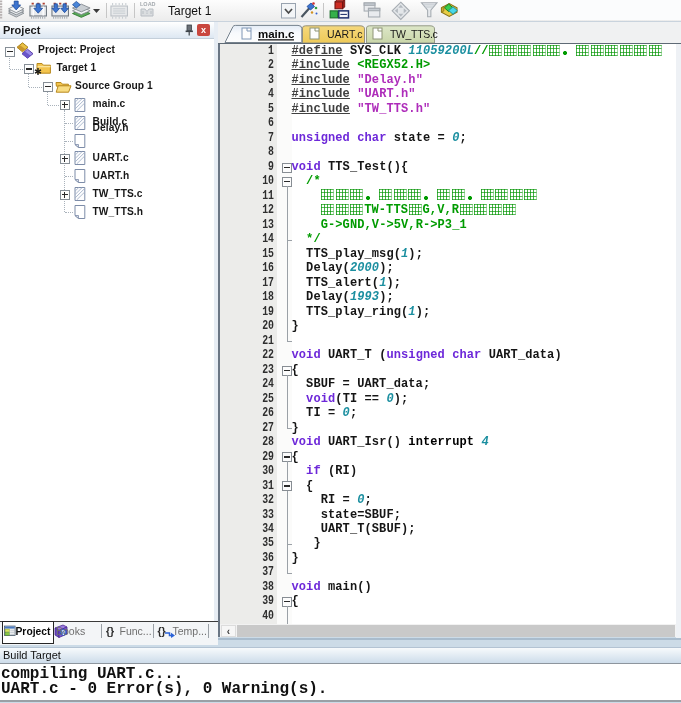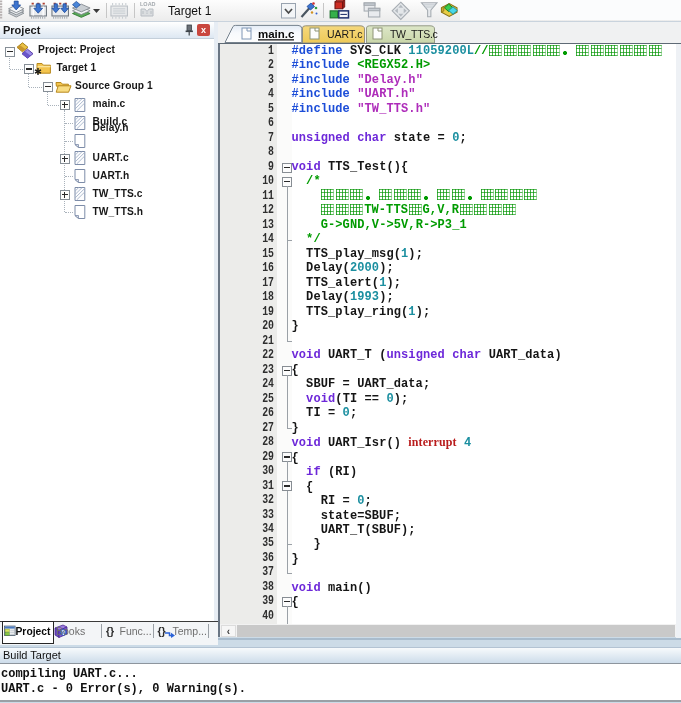--- a/index.html
+++ b/index.html
@@ -27,25 +27,25 @@
 #tabbg{left:218px;top:22px;width:463px;height:21px;background:#f0f1f2;}
 #tabline{left:218px;top:42.5px;width:463px;height:1.8px;background:#5e6a75;}
 #edleft{left:218px;top:44px;width:2px;height:593px;background:#6a7684;}
 #gutter{left:220px;top:44.3px;width:57px;height:580px;background:#ececea;}
 #foldcol{left:277px;top:44.3px;width:14.5px;height:580px;background:#fbfbfa;}
 #codebg{left:291.5px;top:44.3px;width:384.5px;height:580px;background:#ffffff;}
 #edright{left:676px;top:44px;width:5px;height:596px;background:#eef1f5;}
 #lnums{left:220px;top:44px;width:54px;font-size:12px;line-height:14.49px;text-align:right;color:#2e2e2e;transform:scaleX(0.82);transform-origin:100% 0;}
 #code{left:291.5px;top:44px;font-size:12px;line-height:14.49px;color:#151515;letter-spacing:0.1px;}
 #code .k{color:#6d28d9;}
-#code .n{color:#1b8fa0;}
+#code .n{color:#1b8fa0;font-style:italic;}
 #code .g{color:#009b00;}
 #code .s{color:#ae2cba;}
-#code .o{color:#1d4ed8;}
-#code .i{color:#b91c1c;font-family:Liberation Serif, serif;}
+#code .o{color:#404040;text-decoration:underline;}
+#code .i{color:#000000;}
 .cj{display:inline-block;width:14.5px;height:11.5px;vertical-align:-1.5px;
  background-image:repeating-linear-gradient(90deg,rgba(0,150,0,.72) 0 1px,rgba(0,0,0,0) 1px 3.1px),
  repeating-linear-gradient(0deg,rgba(0,145,0,.65) 0 1px,rgba(0,0,0,0) 1px 3.4px);
  background-size:12.5px 11px;background-repeat:no-repeat;background-position:0.5px 0.5px;}
 .pu{display:inline-block;width:14.5px;height:11.5px;vertical-align:-1.5px;
  background:radial-gradient(circle at 4px 9px,#009b00 0 1.7px,rgba(0,0,0,0) 2.3px);}
 .fb{position:absolute;left:282px;width:8px;height:8px;border:1px solid #878d93;background:#fcfcfc;}
 .fb i{position:absolute;left:1px;top:3px;width:6px;height:1.2px;background:#2a2a2a;}
 .fv{position:absolute;left:286.5px;width:1px;background:#9ba1a7;}
 .fh{position:absolute;height:1px;width:5px;left:287px;background:#9ba1a7;}
@@ -58,21 +58,21 @@
 
 #btabs{left:0;top:621px;width:218px;height:24px;background:#f3f5f7;border-top:1px solid #3a3a3a;}
 #btact{position:absolute;left:2px;top:-1px;width:50px;height:20.5px;background:#fff;border:1.5px solid #262626;}
 .bt{position:absolute;top:4px;font-size:10.5px;color:#6e6e6e;white-space:nowrap;}
 .btsep{position:absolute;top:3px;width:1px;height:14px;background:#9aa0a6;}
 
 #gap2{left:0;top:645px;width:681px;height:2px;background:#ccdbe7;}
 #bohead{left:0;top:647px;width:681px;height:15px;background:linear-gradient(#f7fafc,#cddcea);border-top:1px solid #b3c3d3;}
 #bohead .t{position:absolute;left:3px;top:1px;font-size:11px;color:#111;}
 #boarea{left:0;top:663px;width:681px;height:37px;background:#fff;border-top:1px solid #8d959d;}
-#botext{left:1px;top:667.3px;font-size:12px;line-height:14.5px;color:#101010;}
+#botext{left:1px;top:667.3px;font-size:16px;line-height:14.5px;color:#101010;}
 #botline{left:0;top:700px;width:681px;height:2px;background:#9aa0a6;}
 svg{position:absolute;overflow:visible;}
 </style></head>
 <body>
 <div class="abs" id="toolbar"></div>
 <div class="abs" id="tbright"></div>
 <div class="abs" id="icons-holder">
 <svg style="left:0;top:0" width="681" height="21" viewBox="0 0 681 21">
  <g fill="#b9b3b3">
         <rect x="0" y="0.5" width="2.2" height="1.8"></rect>

